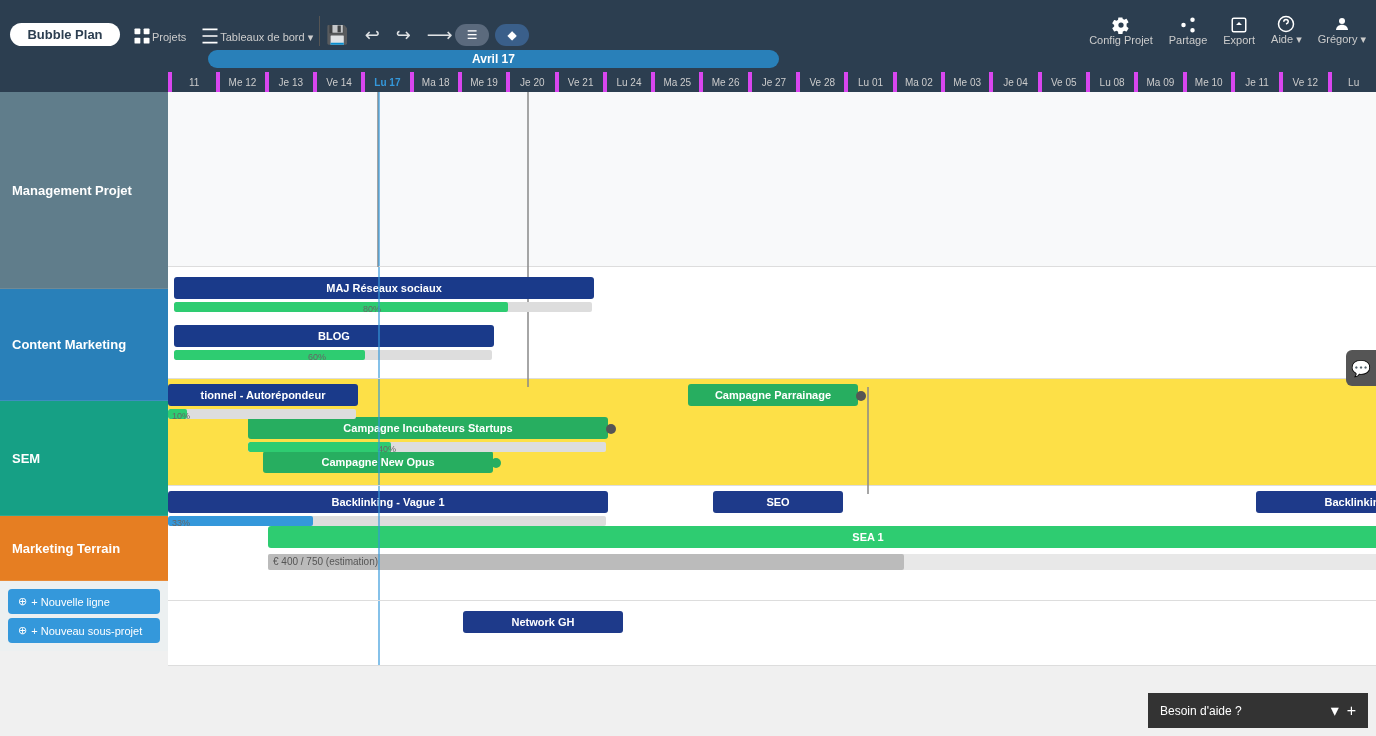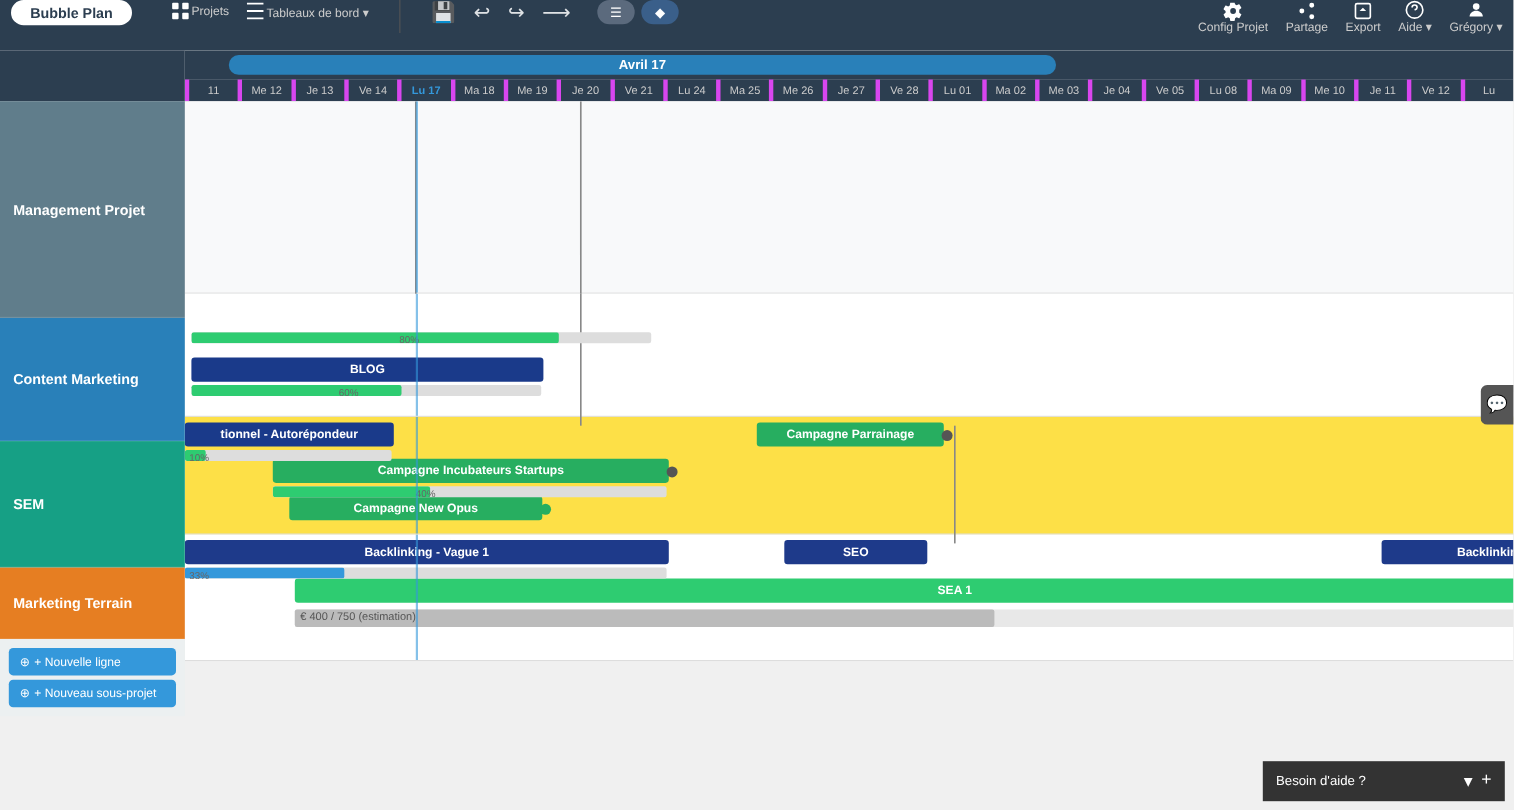--- a/index.html
+++ b/index.html
@@ -1,22 +1,22 @@
 <!DOCTYPE html>
 <html><head>
   <meta charset="utf-8">
   <style>
     * { box-sizing: border-box; margin: 0; padding: 0; }
     body { font-family: Arial, sans-serif; background: #f0f0f0; overflow: hidden; width: 1376px; height: 736px; }
 
     
     .topnav {
-      display: flex; align-items: flex-start;
+      display: flex; align-items: flex-end;
       background: #2c3e50; height: 46px; padding: 0 10px;
-      color: white; gap: 24px; position: relative; z-index: 10;
+      color: white; gap: 2px; position: relative; z-index: 10;
     }
     .logo {
       background: white; color: #2c3e50; border-radius: 20px;
       font-weight: bold; font-size: 13px; padding: 4px 10px;
       white-space: nowrap; min-width: 110px; text-align: center;
     }
     .nav-icons { display: flex; align-items: center; gap: 14px; margin-left: 10px; }
     .nav-item { display: flex; flex-direction: row; align-items: center; font-size: 11px; color: #ccc; cursor: pointer; }
     .nav-item svg { width: 20px; height: 20px; fill: white; }
     .nav-item span { margin-top: 2px; }
@@ -264,21 +264,21 @@
       <button class="add-btn">
         <span>⊕</span>
         <span>+ Nouveau sous-projet</span>
       </button>
     </div>
   </div>
 
   <div class="gantt-area">
 
     <div class="month-header">
-      <div class="month-bar" style="left: 40px; width: 752px;">
+      <div class="month-bar" style="left: 40px; width: 571px;">
         <span>Avril 17</span>
       </div>
     </div>
 
     <div class="date-header">
       <div class="date-cell">11</div>
       <div class="date-cell">Me 12</div>
       <div class="date-cell">Je 13</div>
       <div class="date-cell">Ve 14</div>
       <div class="date-cell today">Lu 17</div>
@@ -316,20 +316,23 @@
         <line x1="700" y1="295" x2="700" y2="402" stroke="#888" stroke-width="1.5"></line>
       </svg>
 
       <div class="gantt-row management">
 
         <div class="today-line" style="left: 210px;"></div>
       </div>
 
       <div class="gantt-row content">
 
+        <div class="gantt-bar bar-blue" style="left:6px; top:10px; width:420px; height:22px;">
+          <span>MAJ Réseaux sociaux</span>
+        </div>
 
         <div class="progress-container" style="left:6px; top:35px; width:418px;">
           <div class="progress-fill green" style="width:80%;"></div>
         </div>
         <span class="progress-label" style="left:195px; top:37px;">80%</span>
 
         <div class="gantt-bar bar-blue" style="left:6px; top:58px; width:320px; height:22px;">
           <span>BLOG</span>
         </div>
 
@@ -396,20 +399,28 @@
         </div>
 
         <div class="budget-bar" style="left:100px; top:68px; width:1200px;">
           <div class="budget-fill" style="width:53%;"></div>
         </div>
         <span class="budget-label" style="left:105px; top:70px;">€ 400 / 750 (estimation)</span>
 
         <div class="today-line" style="left: 210px;"></div>
       </div>
 
+      <div class="gantt-row terrain">
+
+        <div class="gantt-bar bar-dark-blue" style="left:295px; top:10px; width:160px; height:22px;">
+          <span>Network GH</span>
+        </div>
+
+        <div class="today-line" style="left: 210px;"></div>
+      </div>
 
     </div>
   </div>
 </div>
 
 <div class="chat-bubble">
   <span style="color:white; font-size:16px;">💬</span>
 </div>
 
 <div class="help-widget">

